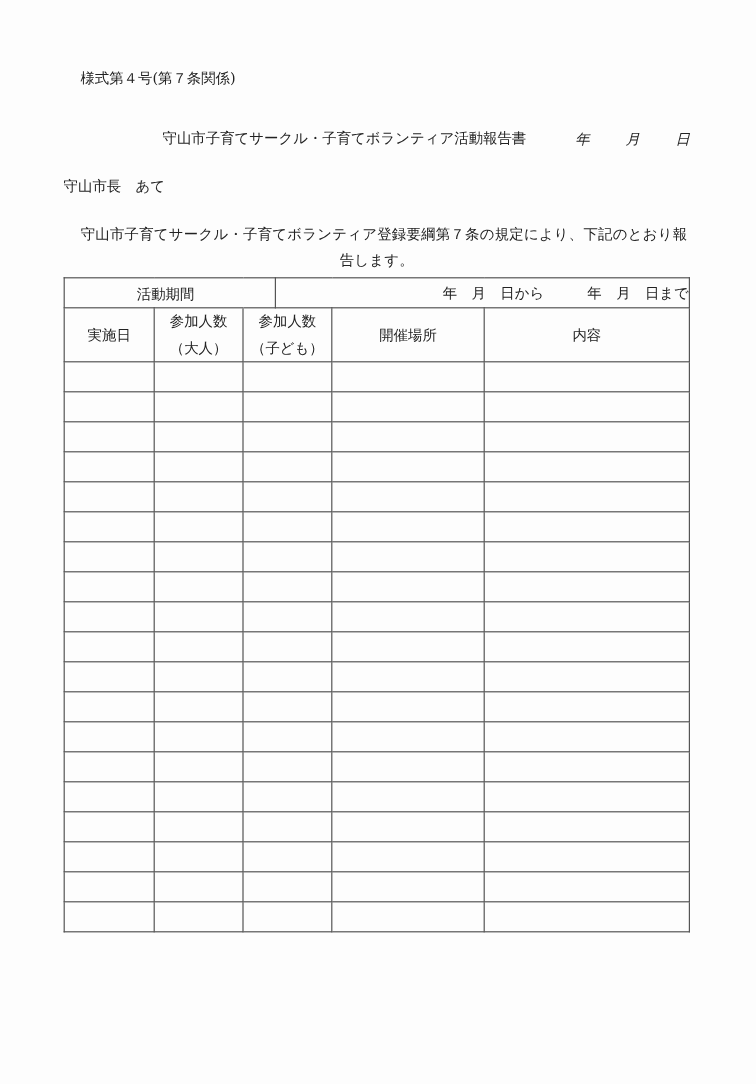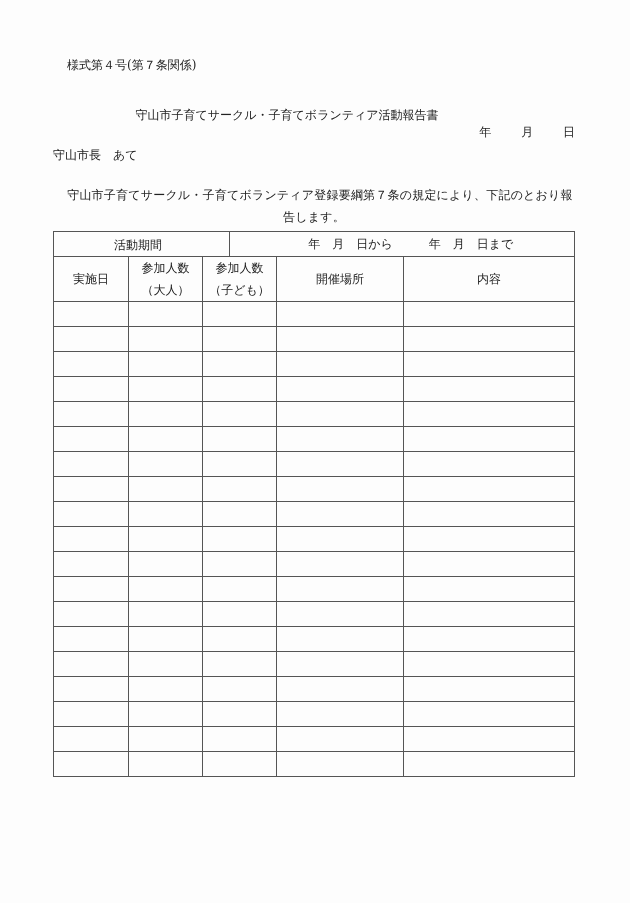--- a/index.html
+++ b/index.html
@@ -1,20 +1,20 @@
 <!DOCTYPE html>
 <html><head>
   <meta charset="utf-8">
   <style>
     html, body { margin:0; padding:0; }
     body { width:630px; height:903px; background:#fdfdfd; position:relative; font-family:"DejaVu Serif", serif; color:#222; font-size:12px; overflow:hidden; }
     .abs { position:absolute; white-space:nowrap;text-align:center; }
     #form-no { left:67px; top:57px; }
     #title { left:0; width:564px; text-align:center; top:107px; padding-left:10px; box-sizing:border-box; }
-    #date-line { right:55px; top:124px; word-spacing:0; }
+    #date-line { right:55px; top:108px; word-spacing:0;font-style:italic; }
     #date-line span { display:inline-block; margin-left:26px; }
     #addressee { left:53px; top:147px; }
     #body-text { left:53px; top:184px; width:522px; white-space:normal; line-height:22px; text-indent:12px; letter-spacing:0.2px; }
     table { position:absolute; left:53px; top:231px; border-collapse:collapse; width:521px; table-layout:fixed; }
     td { border:1px solid #555; padding:0; text-align:center; vertical-align:middle; font-size:12px; }
     .r25 td { height:24px; }
     .hdr td { height:44px; line-height:22px; }
   </style>
 </head>
 <body>
@@ -36,21 +36,21 @@
       <col style="width:74px">
       <col style="width:127px">
       <col style="width:171px">
   </colgroup>
   <tbody>
   <tr class="r25">
     <td colspan="2" style="border-right:none;position:relative;margin-top:27px;">
       <span style="position:absolute;left:60px;top:5px;">活動期間</span>
       <span style="position:absolute;left:175px;top:-1px;height:26px;border-left:1px solid #555;"></span>
     </td>
-    <td colspan="3" style="border-left:none;text-align:center;padding-left:45px;white-space:pre;">年　月　日から　　　年　月　日まで</td>
+    <td colspan="3" style="border-left:none;text-align:right;padding-left:45px;white-space:pre;">年　月　日から　　　年　月　日まで</td>
   </tr>
   <tr class="hdr">
     <td><span>実施日</span></td>
     <td><span>参加人数</span><br><span>（大人）</span></td>
     <td><span>参加人数</span><br><span>（子ども）</span></td>
     <td><span>開催場所</span></td>
     <td><span>内容</span></td>
   </tr>
   </tbody>
     <tbody id="rows">

